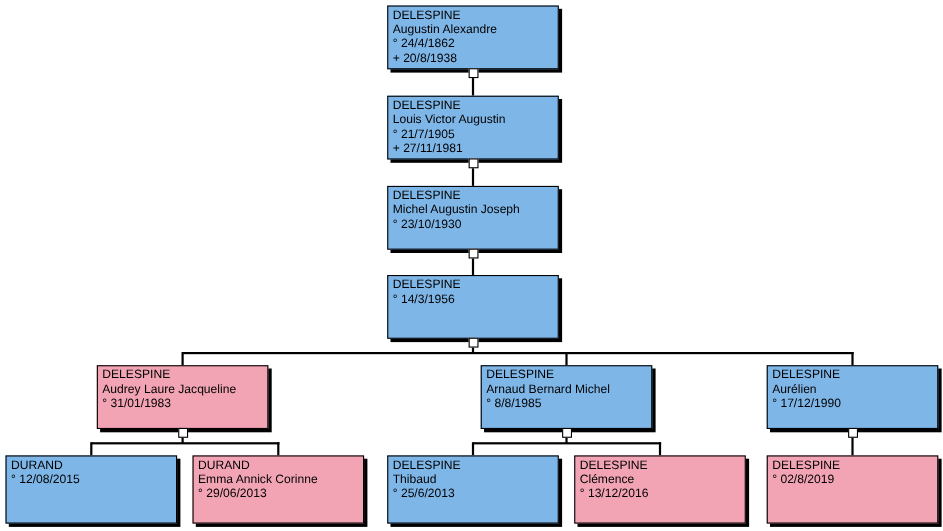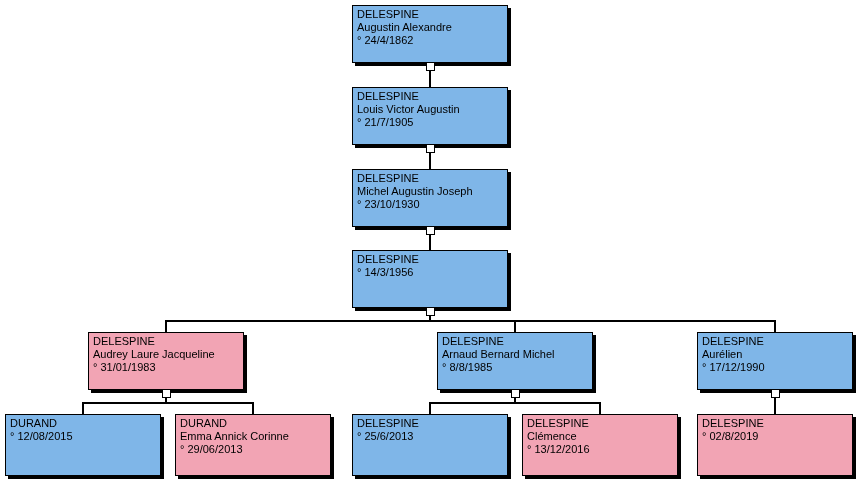--- a/index.html
+++ b/index.html
@@ -80,26 +80,28 @@
   <div class="hline" style="left:430px; top:402px; width:171px;"></div>
   <div class="vline" style="left:429px; top:402px; height:12px;"></div>
   <div class="vline" style="left:599px; top:402px; height:12px;"></div>
 
   <div class="vline" style="left:774px; top:390px; height:24px;"></div>
 
   <div class="person male" style="left:352px; top:5px;">
     <div class="line">DELESPINE</div>
     <div class="line">Augustin Alexandre</div>
     <div class="line">° 24/4/1862</div>
+    <div class="line">+ 20/8/1938</div>
   </div>
 
   <div class="person male" style="left:352px; top:87px;">
     <div class="line">DELESPINE</div>
     <div class="line">Louis Victor Augustin</div>
     <div class="line">° 21/7/1905</div>
+    <div class="line">+ 27/11/1981</div>
   </div>
 
   <div class="person male" style="left:352px; top:169px;">
     <div class="line">DELESPINE</div>
     <div class="line">Michel Augustin Joseph</div>
     <div class="line">° 23/10/1930</div>
   </div>
 
   <div class="person male" style="left:352px; top:250px;">
     <div class="line">DELESPINE</div>
@@ -136,20 +138,21 @@
 
   <div class="person female tall" style="left:175px; top:414px;">
     <div class="line">DURAND</div>
     <div class="line">Emma Annick Corinne</div>
     <div class="line">° 29/06/2013</div>
     <div class="line"></div>
   </div>
 
   <div class="person male tall" style="left:352px; top:414px;">
     <div class="line">DELESPINE</div>
+    <div class="line">Thibaud</div>
     <div class="line">° 25/6/2013</div>
     <div class="line"></div>
   </div>
 
   <div class="person female tall" style="left:522px; top:414px;">
     <div class="line">DELESPINE</div>
     <div class="line">Clémence</div>
     <div class="line">° 13/12/2016</div>
     <div class="line"></div>
   </div>

